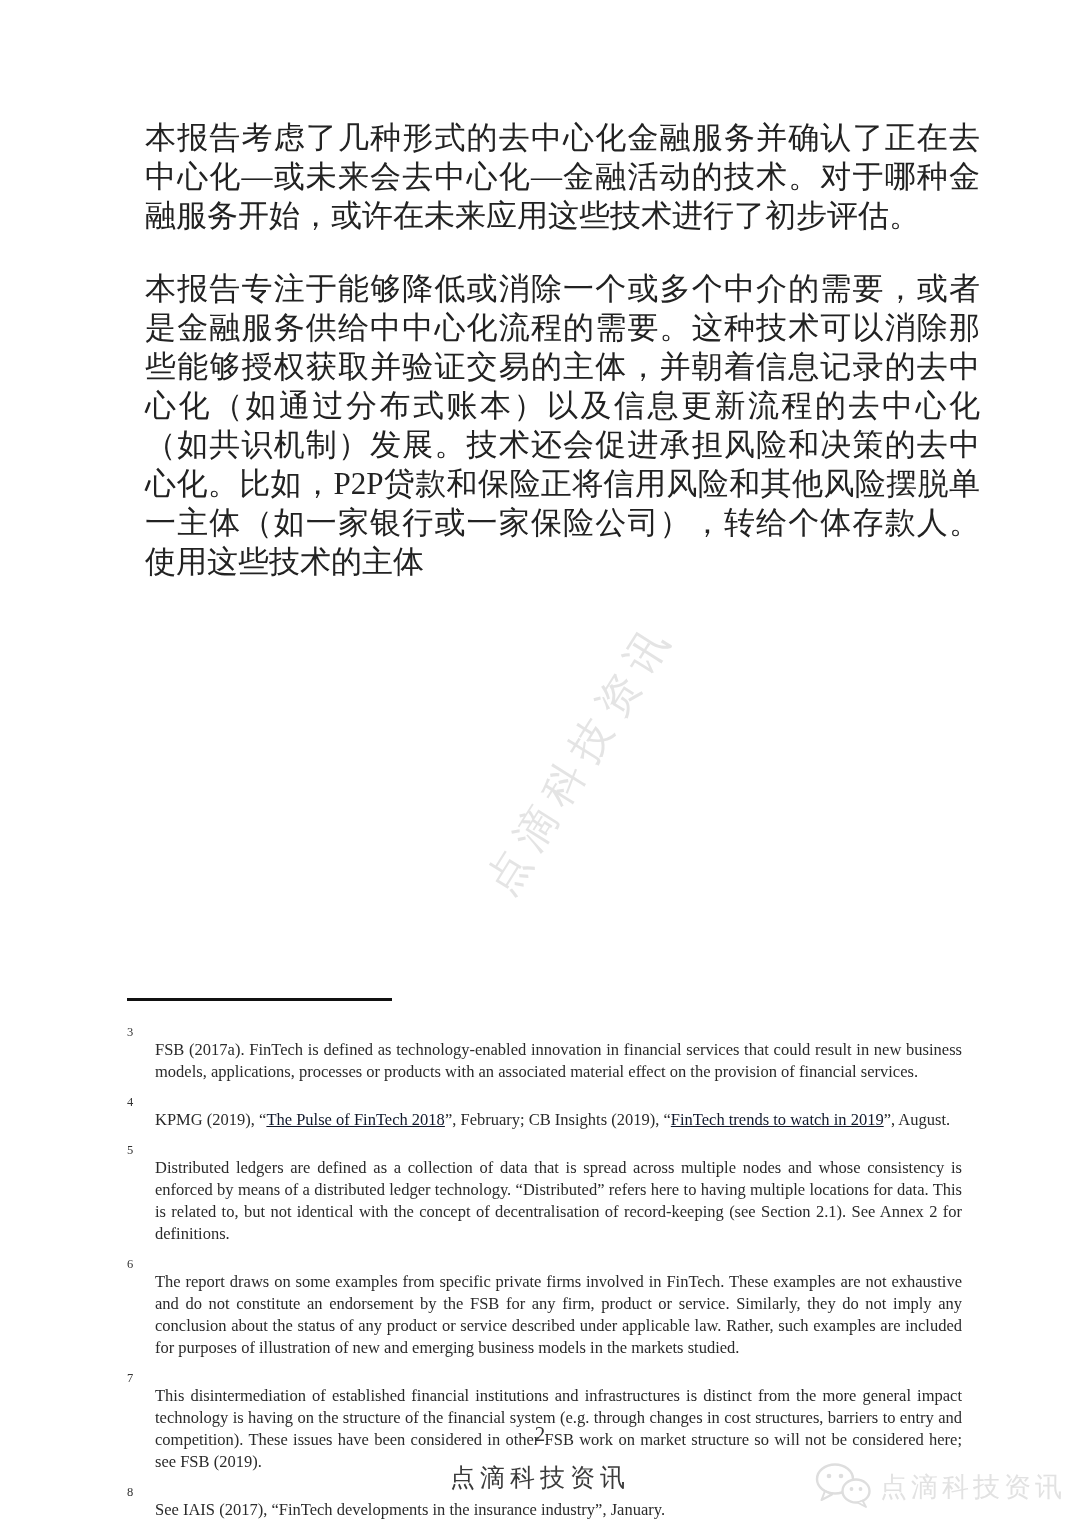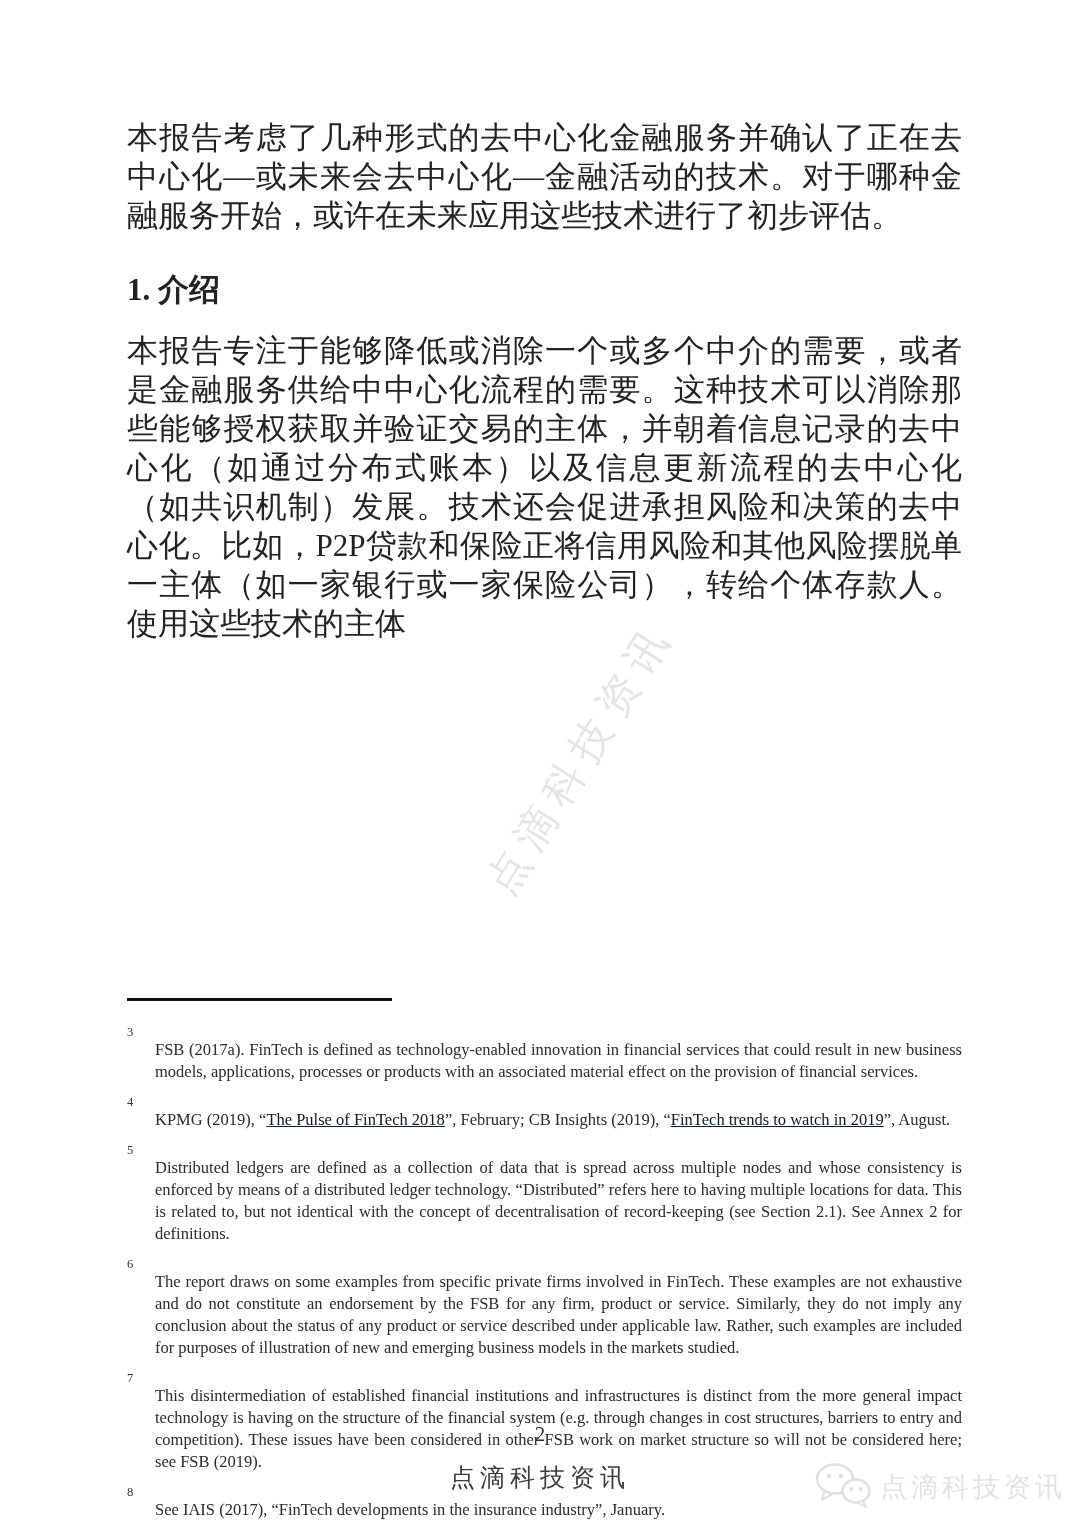--- a/index.html
+++ b/index.html
@@ -23,21 +23,21 @@
     transform: rotate(-58deg);
     transform-origin: center;
     font-size: 42px;
     letter-spacing: 10px;
     color: rgba(185, 185, 185, 0.38);
     white-space: nowrap;
     pointer-events: none;
   }
   .content {
     position: absolute;
-    left: 127px;
+    left: 145px;
     top: 118px;
     width: 835px;
   }
   .para {
     font-size: 31px;
     line-height: 39px;
     text-align: justify;
     margin: 0 0 34px 0;
   }
   .para sup {
@@ -124,21 +124,20 @@
 <body>
 
 <div class="page">
 
   <div class="diag-watermark">点滴科技资讯</div>
 
   <div class="content">
 
     <p class="para para1">本报告考虑了几种形式的去中心化金融服务并确认了正在去中心化—或未来会去中心化—金融活动的技术。对于哪种金融服务开始，或许在未来应用这些技术进行了初步评估。</p>
 
-    <h2 class="section-heading">1. 介绍</h2>
 
 
     <p class="para para3">本报告专注于能够降低或消除一个或多个中介的需要，或者是金融服务供给中中心化流程的需要。这种技术可以消除那些能够授权获取并验证交易的主体，并朝着信息记录的去中心化（如通过分布式账本）以及信息更新流程的去中心化（如共识机制）发展。技术还会促进承担风险和决策的去中心化。比如，P2P贷款和保险正将信用风险和其他风险摆脱单一主体（如一家银行或一家保险公司），转给个体存款人。使用这些技术的主体</p>
 
   </div>
 
   <div class="footnotes">
 
     <div class="fn-separator"></div>
 

